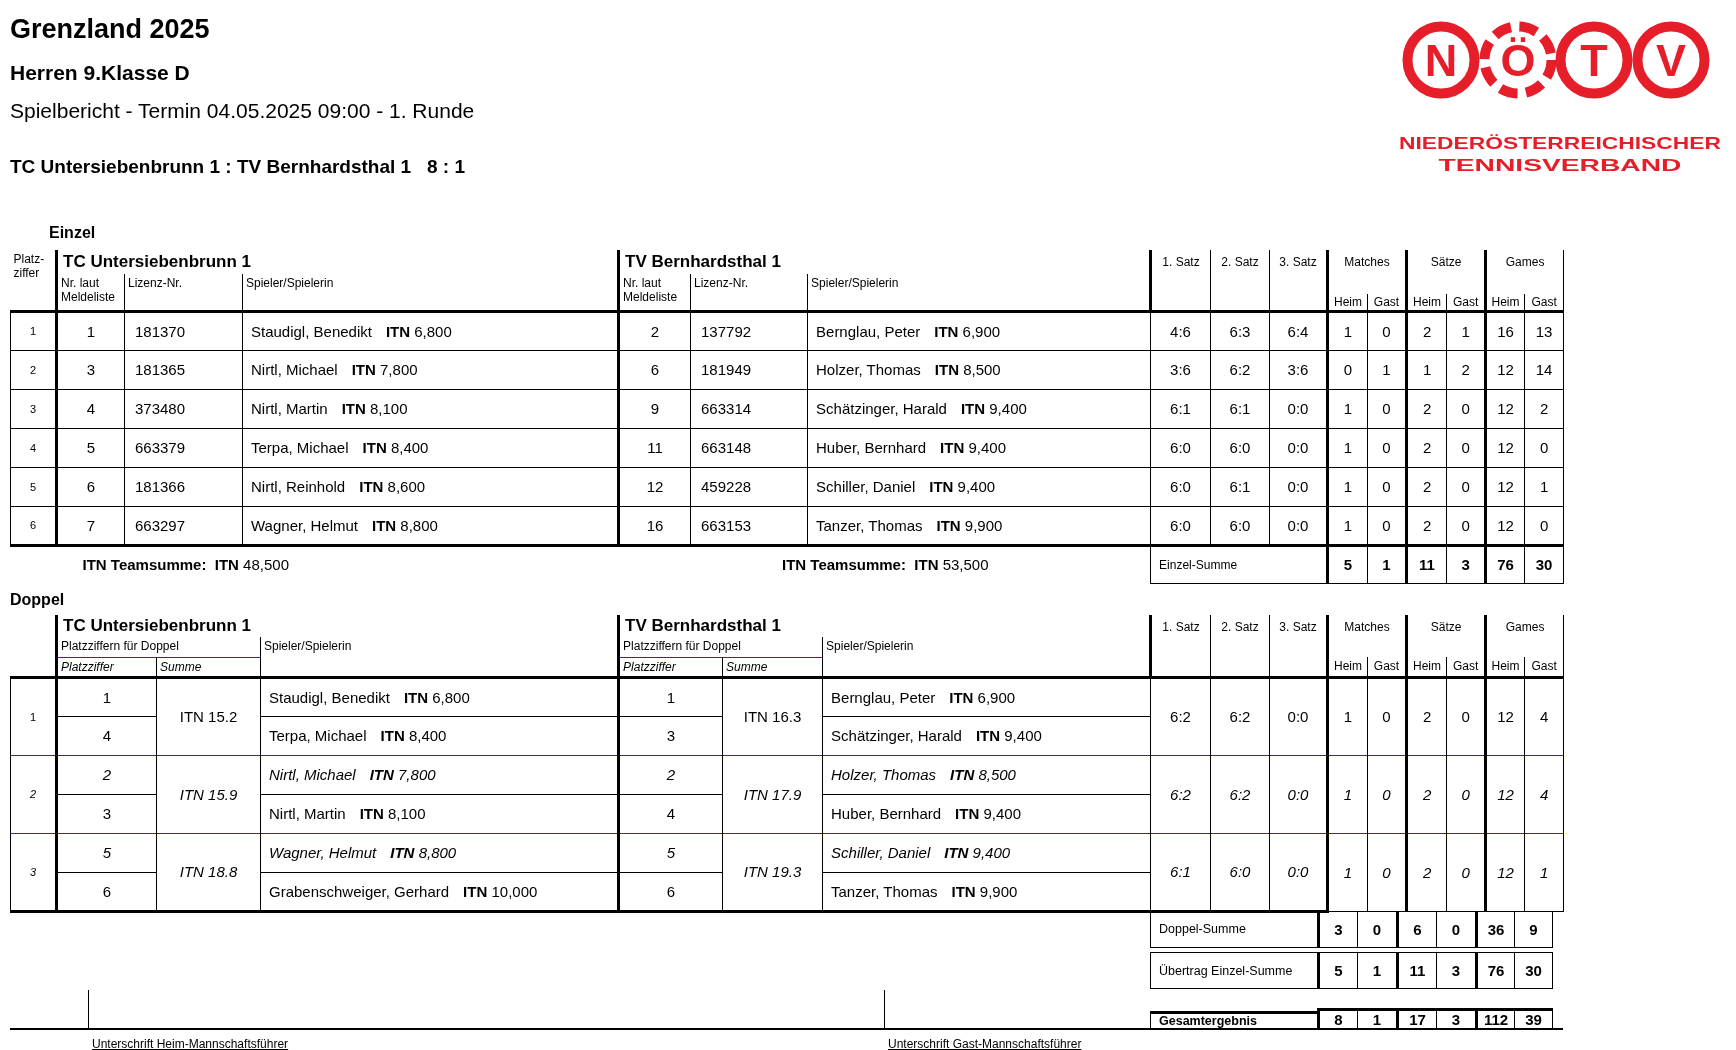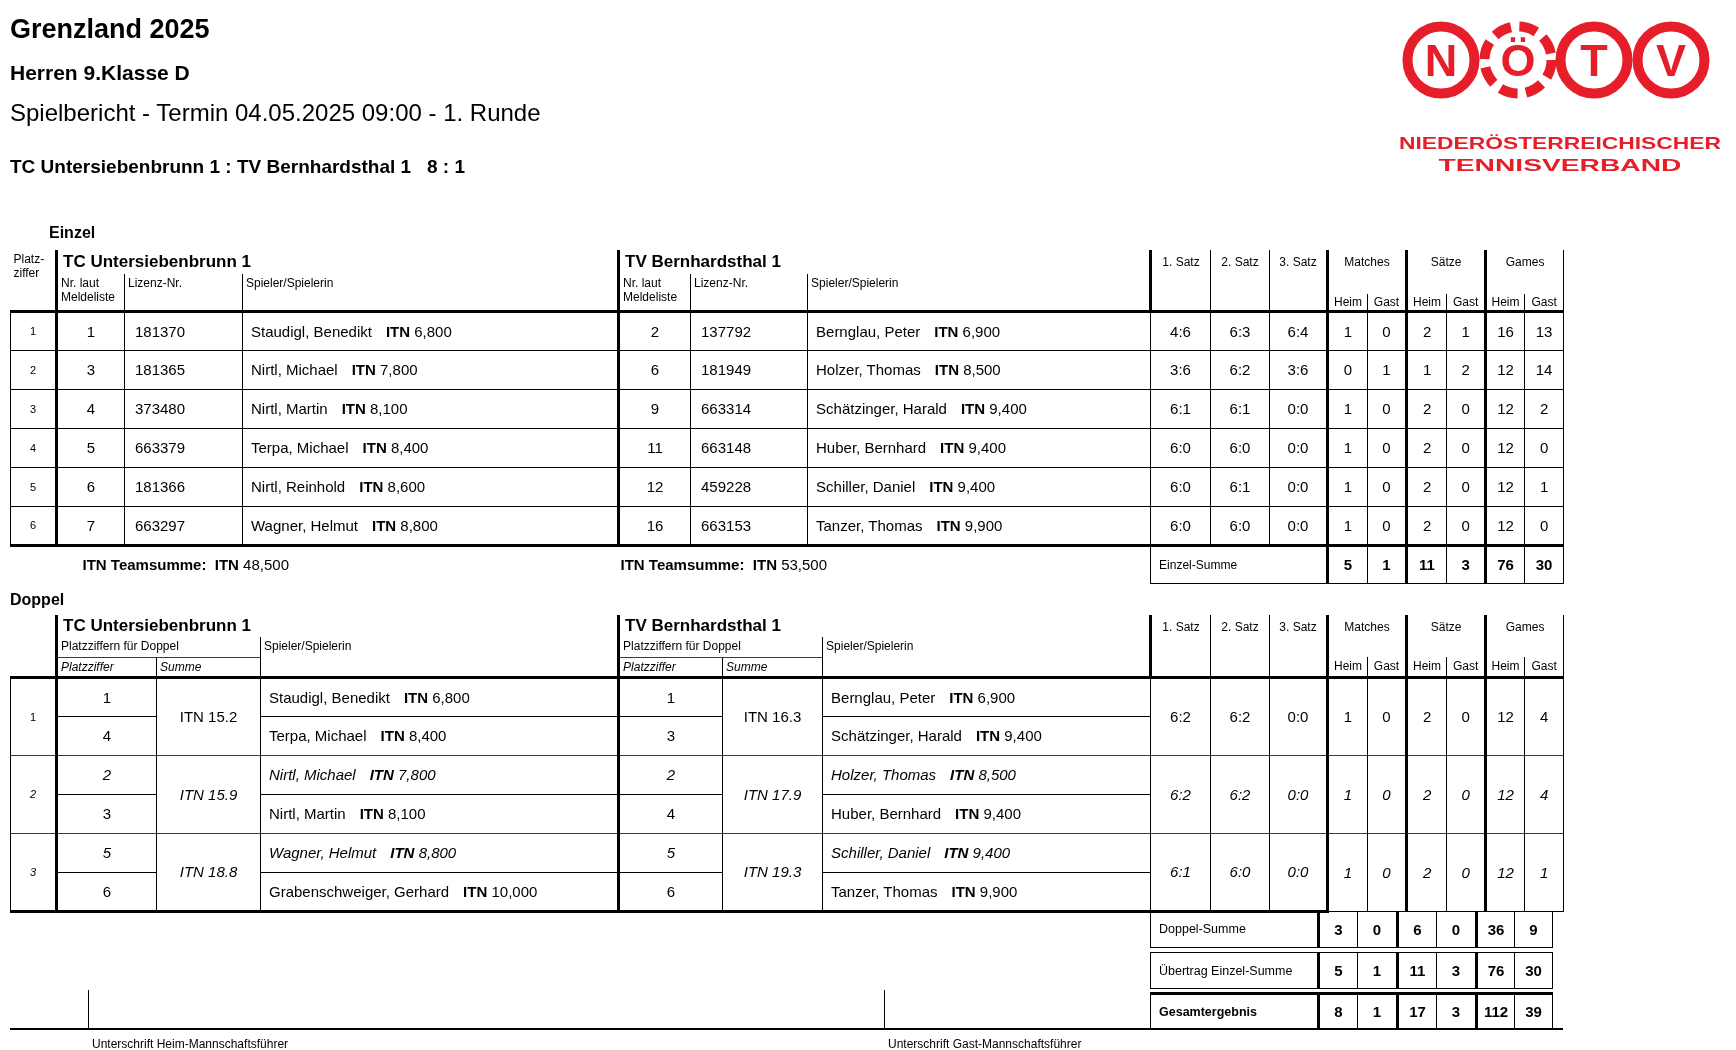--- a/index.html
+++ b/index.html
@@ -1,48 +1,48 @@
 <!DOCTYPE html>
 <html style="--logo-color: #e61e2a;"><head>
 <meta charset="utf-8">
 <style>
   html,body{margin:0;padding:0;background:#fff;}
   body{width:1736px;height:1050px;position:relative;overflow:hidden;
        font-family:"Liberation Sans",sans-serif;color:#000;}
   .abs{position:absolute;}
   .title{left:10px;top:14px;font-size:27px;font-weight:bold;}
   .subtitle{left:10px;top:61px;font-size:21px;font-weight:bold;}
-  .report{left:10px;top:99px;font-size:24px;white-space:pre;}
+  .report{left:10px;top:99px;font-size:21px;white-space:pre;}
   .match{left:10px;top:156px;font-size:19px;font-weight:bold;white-space:pre;}
   .section{font-size:16px;font-weight:bold;}
   table{border-collapse:collapse;table-layout:fixed;}
   td{padding:0;font-size:15px;vertical-align:middle;overflow:hidden;white-space:nowrap;}
   .c{text-align:center;}
   .l{border-left:1px solid #000;} .L{border-left:3px solid #000;}
   .t{border-top:1px solid #4c1d95;font-style:italic;}  .T{border-top:3px solid #000;}
   .b{border-bottom:1px solid #000;} .B{border-bottom:3px solid #000;}
   .r{border-right:1px solid #000;}
   .f11{font-size:11px;} .f12{font-size:12px;}
   .hdr2{font-size:12px;line-height:14px;padding-left:3px;vertical-align:top;padding-top:2px;}
   .vt{vertical-align:top;} .pt4{padding-top:5px;}
-  .pl8{padding-left:8px;} .pl10{padding-left:10px;} .pl26{padding-left:26px;margin-top:12px;} .pl2{padding-left:2px;}
+  .pl8{padding-left:8px;} .pl10{padding-left:10px;} .pl26{padding-left:26px;margin-top:12px;} .pl2{padding-left:2px;text-align:center;}
   .team{font-size:17px;font-weight:bold;padding-left:5px;vertical-align:middle;}
   .bold{font-weight:bold;}
   .itn{margin-left:14px;}
   .sumbox{position:absolute;left:1150px;width:403px;height:37px;display:flex;}
   .sumbox>div{box-sizing:border-box;border-bottom:1px solid #000;display:flex;align-items:center;}
   .slabel{width:167px;border-left:1px solid #000;font-size:12.5px;padding-left:8px;}
   .sval{font-weight:bold;font-size:15px;justify-content:center;}
   .w40{width:40px;} .w39{width:39px;}
   .vL{border-left:3px solid #000;} .vl{border-left:1px solid #000;} .vr{border-right:1px solid #000;}
   .topline>div{border-top:1px solid #000;}
   .topthick>div{border-top:3px solid #000;}
   .footline{left:10px;top:1028px;width:1553px;border-top:2px solid #000;height:0;}
   .sigtick{top:990px;width:0;height:38px;border-left:1px solid #000;}
-  .siglabel{top:1037px;font-size:12px;}
+  .siglabel{top:1037px;font-size:12px;text-decoration:underline;}
   svg text{fill:var(--logo-color,#e61e2a);font-family:"Liberation Sans",sans-serif;}
   svg circle{stroke:var(--logo-color,#e61e2a);fill:none;}
 </style>
 </head>
 <body>
 
 <div class="abs title">Grenzland 2025</div>
 <div class="abs subtitle">Herren 9.Klasse D</div>
 <div class="abs report">Spielbericht - Termin 04.05.2025 09:00 - 1. Runde</div>
 <div class="abs match">TC Untersiebenbrunn 1 : TV Bernhardsthal 1   8 : 1</div>
@@ -385,21 +385,21 @@
 <div class="sumbox topline" style="top:952px;">
   <div class="slabel">Übertrag Einzel-Summe</div>
   <div class="sval w40 vL">5</div>
   <div class="sval w39 vl">1</div>
   <div class="sval w40 vL">11</div>
   <div class="sval w39 vl">3</div>
   <div class="sval w39 vL">76</div>
   <div class="sval w39 vl vr">30</div>
 </div>
 
-<div class="sumbox topthick" style="top:992px;">
+<div class="sumbox topthick" style="top:992px;align-items:flex-end;">
   <div class="slabel bold">Gesamtergebnis</div>
   <div class="sval w40 vL">8</div>
   <div class="sval w39 vl">1</div>
   <div class="sval w40 vL">17</div>
   <div class="sval w39 vl">3</div>
   <div class="sval w39 vL">112</div>
   <div class="sval w39 vl vr">39</div>
 </div>
 
 <div class="abs sigtick" style="left:88px;"></div>

